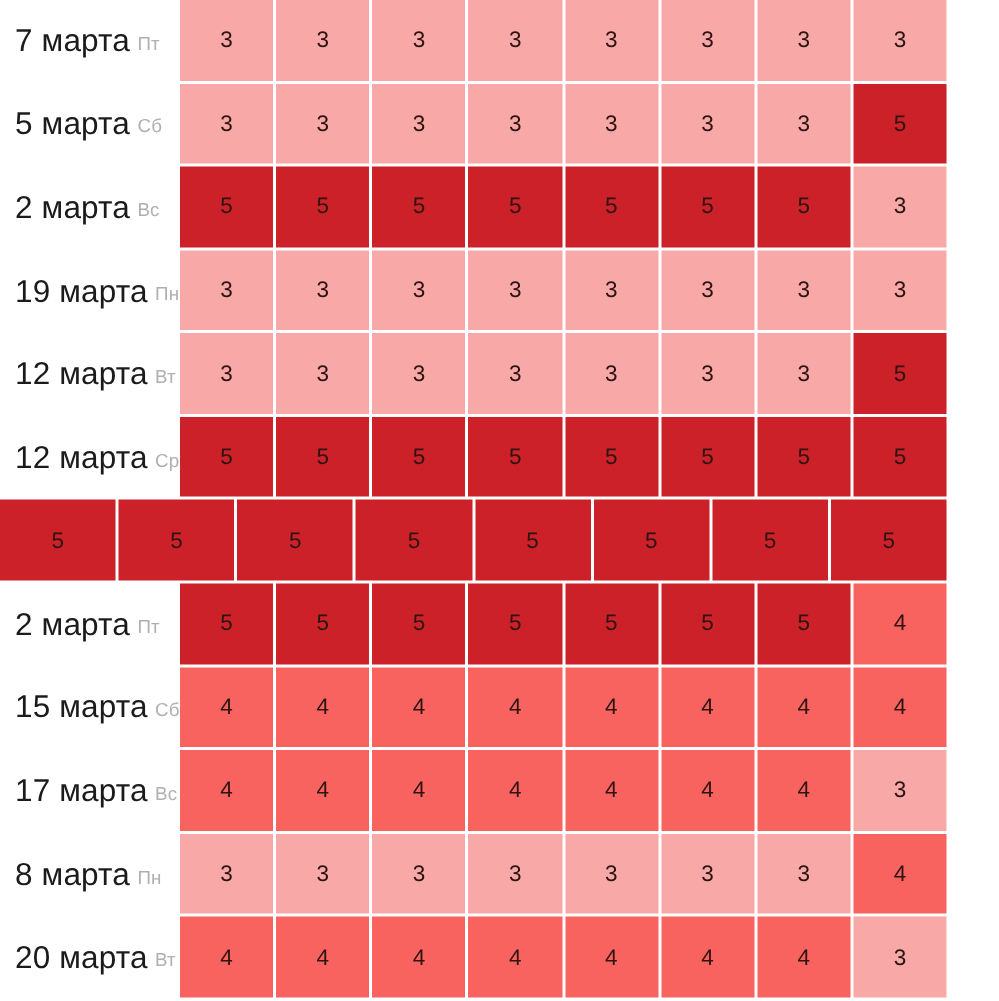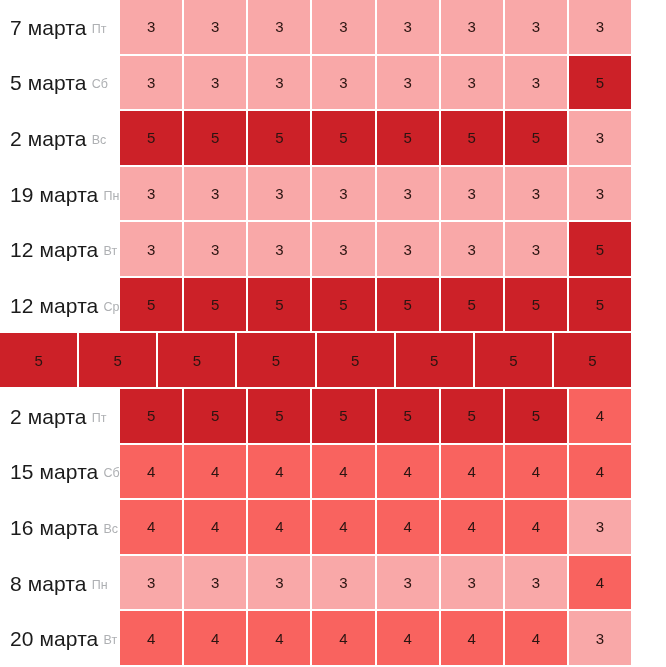--- a/index.html
+++ b/index.html
@@ -212,21 +212,21 @@
         <div class="hm-cell" style="background: rgb(249, 99, 95);">4</div>
         <div class="hm-cell" style="background: rgb(249, 99, 95);">4</div>
         <div class="hm-cell" style="background: rgb(249, 99, 95);">4</div>
         <div class="hm-cell" style="background: rgb(249, 99, 95);">4</div>
         <div class="hm-cell" style="background: rgb(249, 99, 95);">4</div>
         <div class="hm-cell" style="background: rgb(249, 99, 95);">4</div>
       </div>
     </div>
     <div class="hm-row">
       <div class="row-label">
-        <span class="date-main">16 марта</span>
+        <span class="date-main">17 марта</span>
         <span class="date-dow">Вс</span>
       </div>
       <div class="cells">
         <div class="hm-cell" style="background: rgb(249, 99, 95);">4</div>
         <div class="hm-cell" style="background: rgb(249, 99, 95);">4</div>
         <div class="hm-cell" style="background: rgb(249, 99, 95);">4</div>
         <div class="hm-cell" style="background: rgb(249, 99, 95);">4</div>
         <div class="hm-cell" style="background: rgb(249, 99, 95);">4</div>
         <div class="hm-cell" style="background: rgb(249, 99, 95);">4</div>
         <div class="hm-cell" style="background: rgb(249, 99, 95);">4</div>

